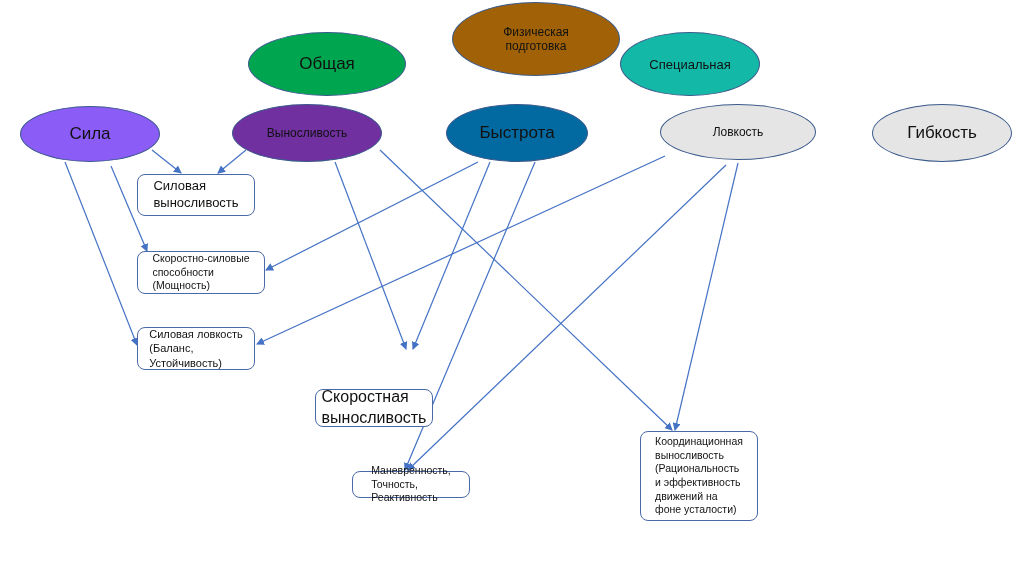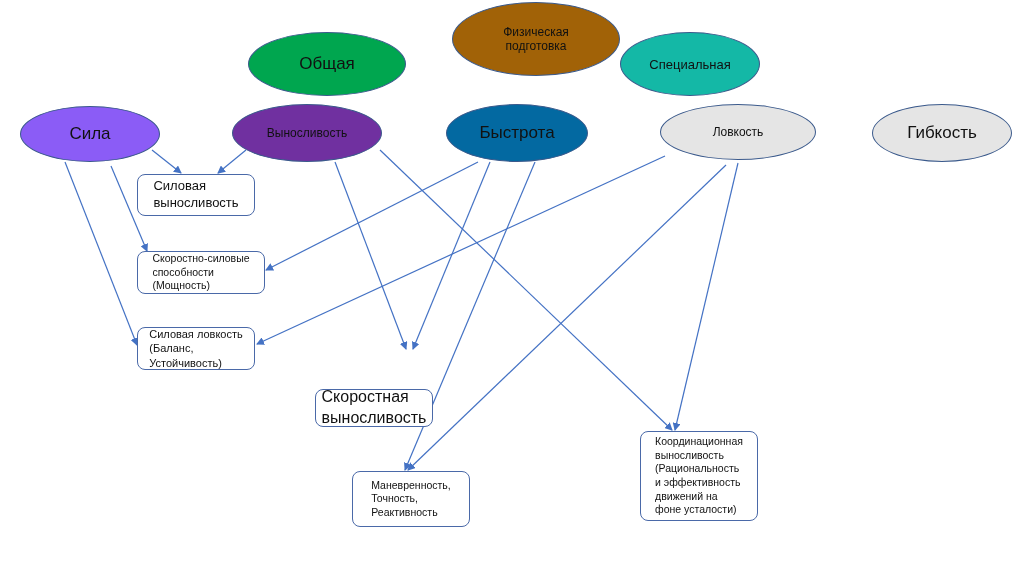--- a/index.html
+++ b/index.html
@@ -76,21 +76,21 @@
 </div>
 <div class="box" style="left:137px;top:327px;width:118px;height:43px;font-size:11px;">
   <span>Силовая ловкость
 (Баланс,
 Устойчивость)</span>
 </div>
 <div class="box" style="left:315px;top:350px;width:118px;height:38px;font-size:16px;margin-top:39px;">
   <span>Скоростная
 выносливость</span>
 </div>
-<div class="box" style="left:352px;top:471px;width:118px;height:56px;font-size:10.5px;">
+<div class="box" style="left:352px;top:471px;width:118px;height:27px;font-size:10.5px;">
   <span>Маневренность,
 Точность,
 Реактивность</span>
 </div>
 <div class="box" style="left:640px;top:431px;width:118px;height:90px;font-size:10.5px;">
   <span>Координационная
 выносливость
 (Рациональность
 и эффективность
 движений на

